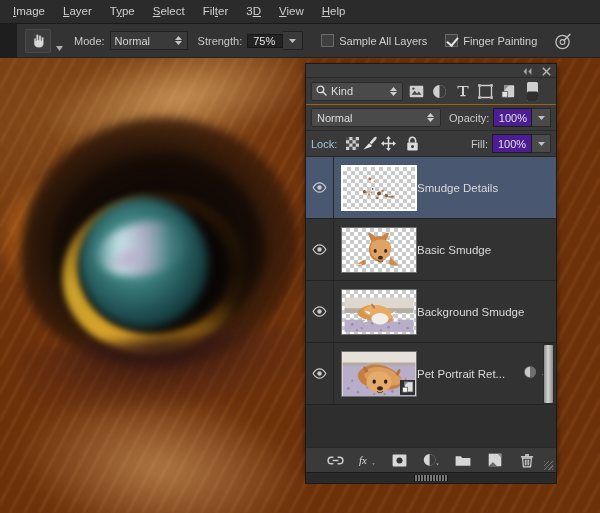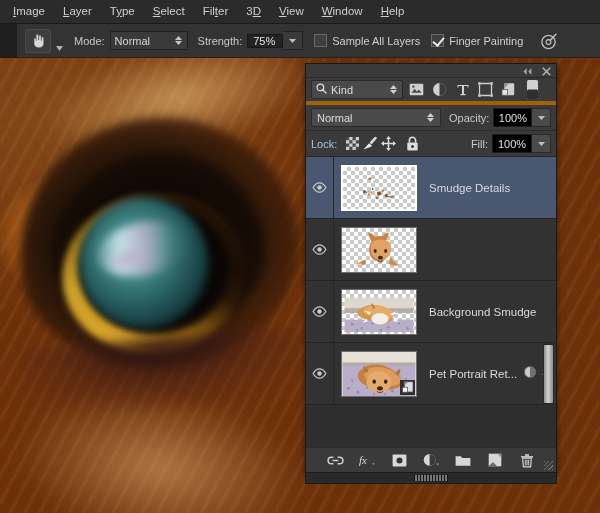--- a/index.html
+++ b/index.html
@@ -50,21 +50,21 @@
   .spinner { width:9px; display:flex; flex-direction:column; align-items:center; justify-content:center; gap:1px; margin-left:4px;}
   .numfield {
     height:14px; background:#232323; border:1px solid #181818;
     color:#e2e2e2; font-size:11px; display:flex; align-items:center;
     padding:0 5px; white-space:nowrap;text-align:center;
   }
   .numdrop {
     height:19px; width:20px; background:#3a3a3a; border:1px solid #222; border-left:none;
     display:flex; align-items:center; justify-content:center;
   }
-  .cbox-wrap { display:flex; align-items:center; margin-left:11px; }
+  .cbox-wrap { display:flex; align-items:center; margin-left:18px; }
   .cbox {
     width:13px; height:13px; background:#3f3f3f; border:1px solid #6a6a6a;
     margin-right:5px; position:relative;
   }
   .cbox.checked::after {
     content:""; position:absolute; left:3px; top:0px;
     width:5px; height:9px; border:solid #e8e8e8; border-width:0 2px 2px 0;
     transform: rotate(40deg);
   }
   .cbox-label { color:#cfcfcf; font-size:11px; white-space:nowrap; }
@@ -174,21 +174,21 @@
     border-right:1px solid #242424;
   }
   #panel-menu-btn {
     position:absolute; right:5px; top:4px;
     display:flex; flex-direction:column; gap:2px; align-items:flex-end;
   }
   .pm-line { width:11px; height:1.5px; background:#c2c2c2; }
 
   #filter-row {
     height:27px; background:#3a3a3a; display:flex; align-items:center;
-    padding:0 5px; gap:4px; border-bottom:4px solid #a16207;
+    padding:0 5px; gap:4px; border-bottom:1px solid #a16207;
   }
   #kind-combo {
     width:92px; height:19px; background:#4a4a4a; border:1px solid #2a2a2a;
     border-radius:2px; display:flex; align-items:center; padding:0 4px;
     color:#dcdcdc; font-size:11px; gap:4px;
   }
   .filter-icon {
     width:19px; height:19px; display:flex; align-items:center; justify-content:center;
   }
 
@@ -196,21 +196,21 @@
     height:26px; background:#3a3a3a; display:flex; align-items:center;
     padding:0 5px; gap:0; border-bottom:1px solid #2b2b2b;
   }
   #blend-combo {
     width:133px; height:19px; background:#4a4a4a; border:1px solid #2a2a2a;
     border-radius:2px; display:flex; align-items:center; padding:0 5px;
     color:#dcdcdc; font-size:11px;
   }
   .opa-label { color:#c9c9c9; font-size:11px; margin-left:8px; margin-right:4px; }
   .opa-field {
-    width:40px; height:19px; background:#000000; border:1px solid #1c1c1c;
+    width:40px; height:19px; background:#4c1d95; border:1px solid #1c1c1c;
     color:#e0e0e0; font-size:11px; display:flex; align-items:center; justify-content:center;
   }
   .opa-drop {
     width:19px; height:19px; background:#4a4a4a; border:1px solid #2a2a2a; border-left:none;
     display:flex; align-items:center; justify-content:center;
   }
 
   #lock-row {
     height:26px; background:#3a3a3a; display:flex; align-items:center;
     padding:0 5px; border-bottom:1px solid #272727;
@@ -239,21 +239,21 @@
       linear-gradient(45deg,#c9c9c9 25%, transparent 25%, transparent 75%, #c9c9c9 75%),
       linear-gradient(45deg,#c9c9c9 25%, transparent 25%, transparent 75%, #c9c9c9 75%);
     background-size:8px 8px;
     background-position:0 0, 4px 4px;
   }
   .layer-row.selected .thumb { border:2px solid #ffffff; }
   .thumb.opaque {
     background-image:none; background-color:#e9e5e2;
   }
   .layer-name {
-    margin-left:12px; color:#d9d9d9; font-size:11.5px; white-space:nowrap;
+    color:#d9d9d9; font-size:11.5px; white-space:nowrap;
     flex:1; overflow:hidden;
   }
   .row-extra { display:flex; align-items:center; gap:5px; padding-right:6px; }
   .specks { position:absolute; width:100%; height:100%; }
 
   #panel-bottom {
     height:25px; background:#3a3a3a; border-top:1px solid #292929;
     display:flex; align-items:center; justify-content:center; gap:15px;
     position:relative;
   }
@@ -289,21 +289,20 @@
 <div id="app">
 
   <div id="menubar">
     <div class="menu-item"><u>I</u><span>mage</span></div>
     <div class="menu-item"><u>L</u><span>ayer</span></div>
     <div class="menu-item"><span>T</span><u>y</u><span>pe</span></div>
     <div class="menu-item"><u>S</u><span>elect</span></div>
     <div class="menu-item"><span>Fil</span><u>t</u><span>er</span></div>
     <div class="menu-item"><span>3</span><u>D</u></div>
     <div class="menu-item"><u>V</u><span>iew</span></div>
-    <div class="menu-item"><u>W</u><span>indow</span></div>
     <div class="menu-item"><u>H</u><span>elp</span></div>
   </div>
 
   <div id="optionsbar">
 
     <div id="tool-icon-wrap">
       <svg width="16" height="16" viewBox="0 0 16 16">
         <path d="M6.2 2.6c0-.7.5-1.2 1.1-1.2s1.1.5 1.1 1.2v4.3h.5V3.6c0-.6.5-1.1 1.1-1.1s1.1.5 1.1 1.1v3.9h.5V5.2c0-.6.5-1 1-1s1 .4 1 1v5.2c0 2.3-1.7 4.1-4 4.1H8c-2.2 0-3.9-1.6-3.9-3.9V6.3c0-.6.4-1 1-1s1 .4 1 1v1.4h.1V2.6z" fill="#d8d8d8" stroke="#6a6a6a" stroke-width=".5"></path>
       </svg>
     </div>
@@ -559,20 +558,21 @@
             <path d="M31 15c2-2 6-3 9-3s7 1 9 3c2 3 2 8 1 11-1 4-5 7-10 7s-9-3-10-7c-1-3-1-8 1-11z" fill="#e0a366"></path>
             <ellipse cx="34" cy="24" rx="1.6" ry="2" fill="#3a2415"></ellipse>
             <ellipse cx="45" cy="24" rx="1.6" ry="2" fill="#3a2415"></ellipse>
             <ellipse cx="39.5" cy="31" rx="2.6" ry="2" fill="#40281a"></ellipse>
             <path d="M37 34c1.5 2 4 2 5.5 0" stroke="#6b4426" stroke-width="1.1" fill="none"></path>
             <path d="M24 33c-4 2-8 3-10 6 3 1 7 0 10-1z" fill="#cb8245"></path>
             <path d="M14 39c2-1 4-1 6-1" stroke="#e9d9c8" stroke-width="1.6" fill="none"></path>
             <path d="M50 30c3 4 6 7 9 9-4 1-8 0-11-2z" fill="#d08c4e"></path>
           </svg>
         </div>
+        <div class="layer-name">Basic Smudge</div>
       </div>
 
       <div class="layer-row">
         <div class="eye-cell">
           <svg width="15" height="11" viewBox="0 0 15 11">
             <path d="M7.5.8C3.9.8 1.1 5.5 1.1 5.5s2.8 4.7 6.4 4.7 6.4-4.7 6.4-4.7S11.1.8 7.5.8z" fill="none" stroke="#c9c9c9" stroke-width="1.2"></path>
             <circle cx="7.5" cy="5.5" r="2.2" fill="#c9c9c9"></circle>
           </svg>
         </div>
         <div class="thumb">

